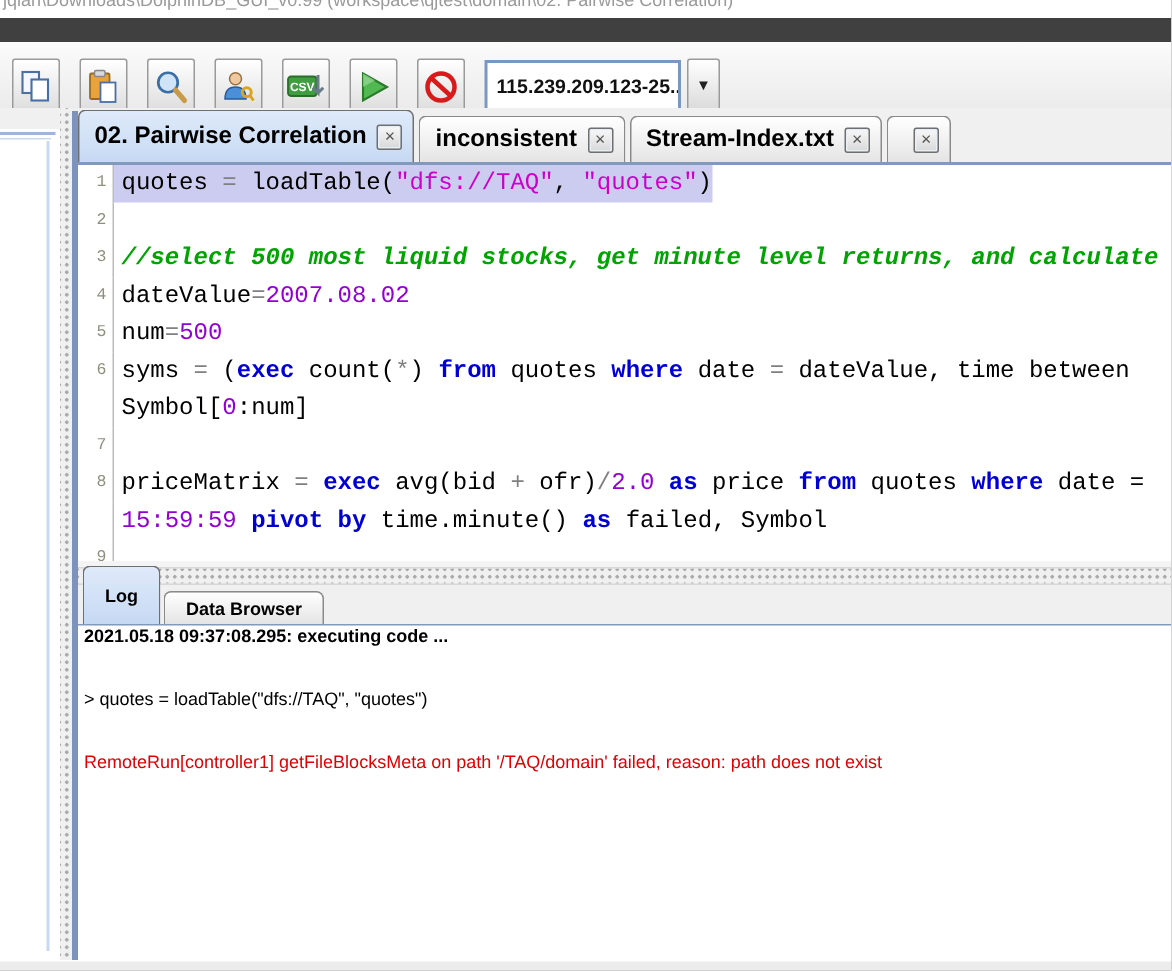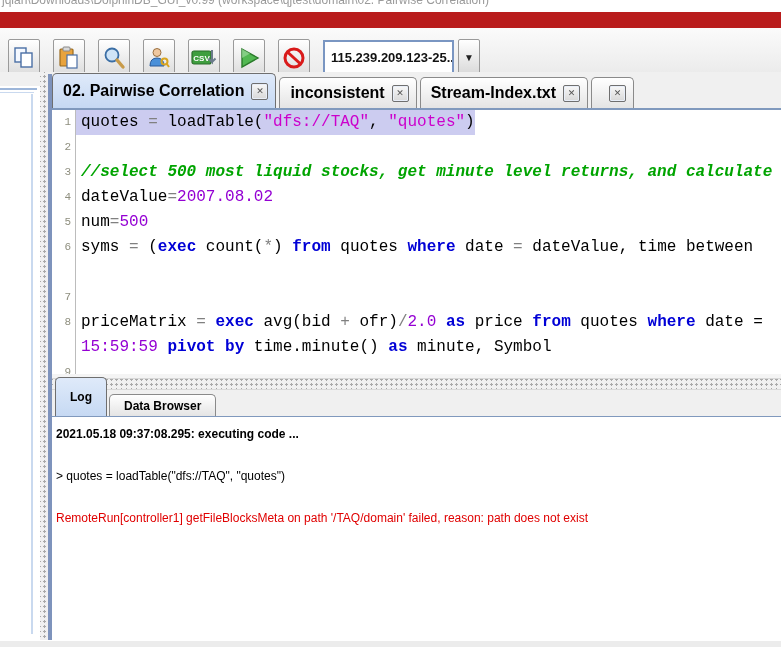--- a/index.html
+++ b/index.html
@@ -1,19 +1,19 @@
 <!DOCTYPE html>
 <html><head>
 <meta charset="utf-8">
 <style>
   * { margin:0; padding:0; box-sizing:border-box; }
   html,body { background:#fff; }
   .screen {
     position:relative; width:781px; height:647px; overflow:hidden;
-    background:#b91c1c; font-family:"Liberation Sans", sans-serif;
+    background:#404040; font-family:"Liberation Sans", sans-serif;
   }
   
   .titlebar {
     position:absolute; left:0; top:0; width:781px; height:12px;
     background:#ffffff; overflow:hidden;
   }
   .titlebar span {
     display:block; transform:translateY(-7px);
     color:#9a9a9a; font-size:12px; white-space:nowrap; padding-left:2px;
   }
@@ -130,21 +130,21 @@
     border:1px solid #8a8a8a; border-bottom:none;
     border-radius:5px 5px 0 0;
     background:linear-gradient(#ffffff,#e4e4e4);
     font-size:12px; font-weight:bold; color:#000; white-space:nowrap;
   }
   .btab.active { height:39px; background:linear-gradient(#dfeafa,#c6d9f3); border-color:#6f6f6f; }
   
   .log-panel {
     position:absolute; left:0; top:344px; right:0; bottom:0;
     background:#fff; border-top:1px solid #8099bd;
-    padding-top:10px; overflow:hidden;
+    overflow:hidden;
   }
   .log-line {
     font-size:12px; height:14px; line-height:14px;
     padding-left:4px; white-space:pre; color:#000;
   }
   .log-line.bold { font-weight:bold; }
   .log-line.error { color:#e00000; }
   
   .statusbar {
     position:absolute; left:0; bottom:0; width:781px; height:7px;
@@ -279,32 +279,33 @@
           <div class="code-row">
             <span class="gutter">5</span>
             <span class="code-text"><span class="pl">num</span><span class="op">=</span><span class="nu">500</span></span>
           </div>
           <div class="code-row">
             <span class="gutter">6</span>
             <span class="code-text"><span class="pl">syms </span><span class="op">= </span><span class="pl">(</span><span class="kw">exec</span><span class="pl"> count(</span><span class="op">*</span><span class="pl">) </span><span class="kw">from</span><span class="pl"> quotes </span><span class="kw">where</span><span class="pl"> date </span><span class="op">= </span><span class="pl">dateValue, time between</span></span>
           </div>
           <div class="code-row">
             <span class="gutter"></span>
+            <span class="code-text"><span class="pl">Symbol[</span><span class="nu">0</span><span class="pl">:num]</span></span>
           </div>
           <div class="code-row">
             <span class="gutter">7</span>
             <span class="code-text"></span>
           </div>
           <div class="code-row">
             <span class="gutter">8</span>
             <span class="code-text"><span class="pl">priceMatrix </span><span class="op">= </span><span class="kw">exec</span><span class="pl"> avg(bid </span><span class="op">+</span><span class="pl"> ofr)</span><span class="op">/</span><span class="nu">2.0</span><span class="pl"> </span><span class="kw">as</span><span class="pl"> price </span><span class="kw">from</span><span class="pl"> quotes </span><span class="kw">where</span><span class="pl"> date =</span></span>
           </div>
           <div class="code-row">
             <span class="gutter"></span>
-            <span class="code-text"><span class="nu">15:59:59</span><span class="pl"> </span><span class="kw">pivot</span><span class="pl"> </span><span class="kw">by</span><span class="pl"> time.minute() </span><span class="kw">as</span><span class="pl"> minute, Symbol</span></span>
+            <span class="code-text"><span class="nu">15:59:59</span><span class="pl"> </span><span class="kw">pivot</span><span class="pl"> </span><span class="kw">by</span><span class="pl"> time.minute() </span><span class="kw">as</span><span class="pl"> failed, Symbol</span></span>
           </div>
           <div class="code-row">
             <span class="gutter">9</span>
             <span class="code-text"></span>
           </div>
         </div>
 
       <div class="gap"></div>
       <div class="h-splitter"></div>
 

